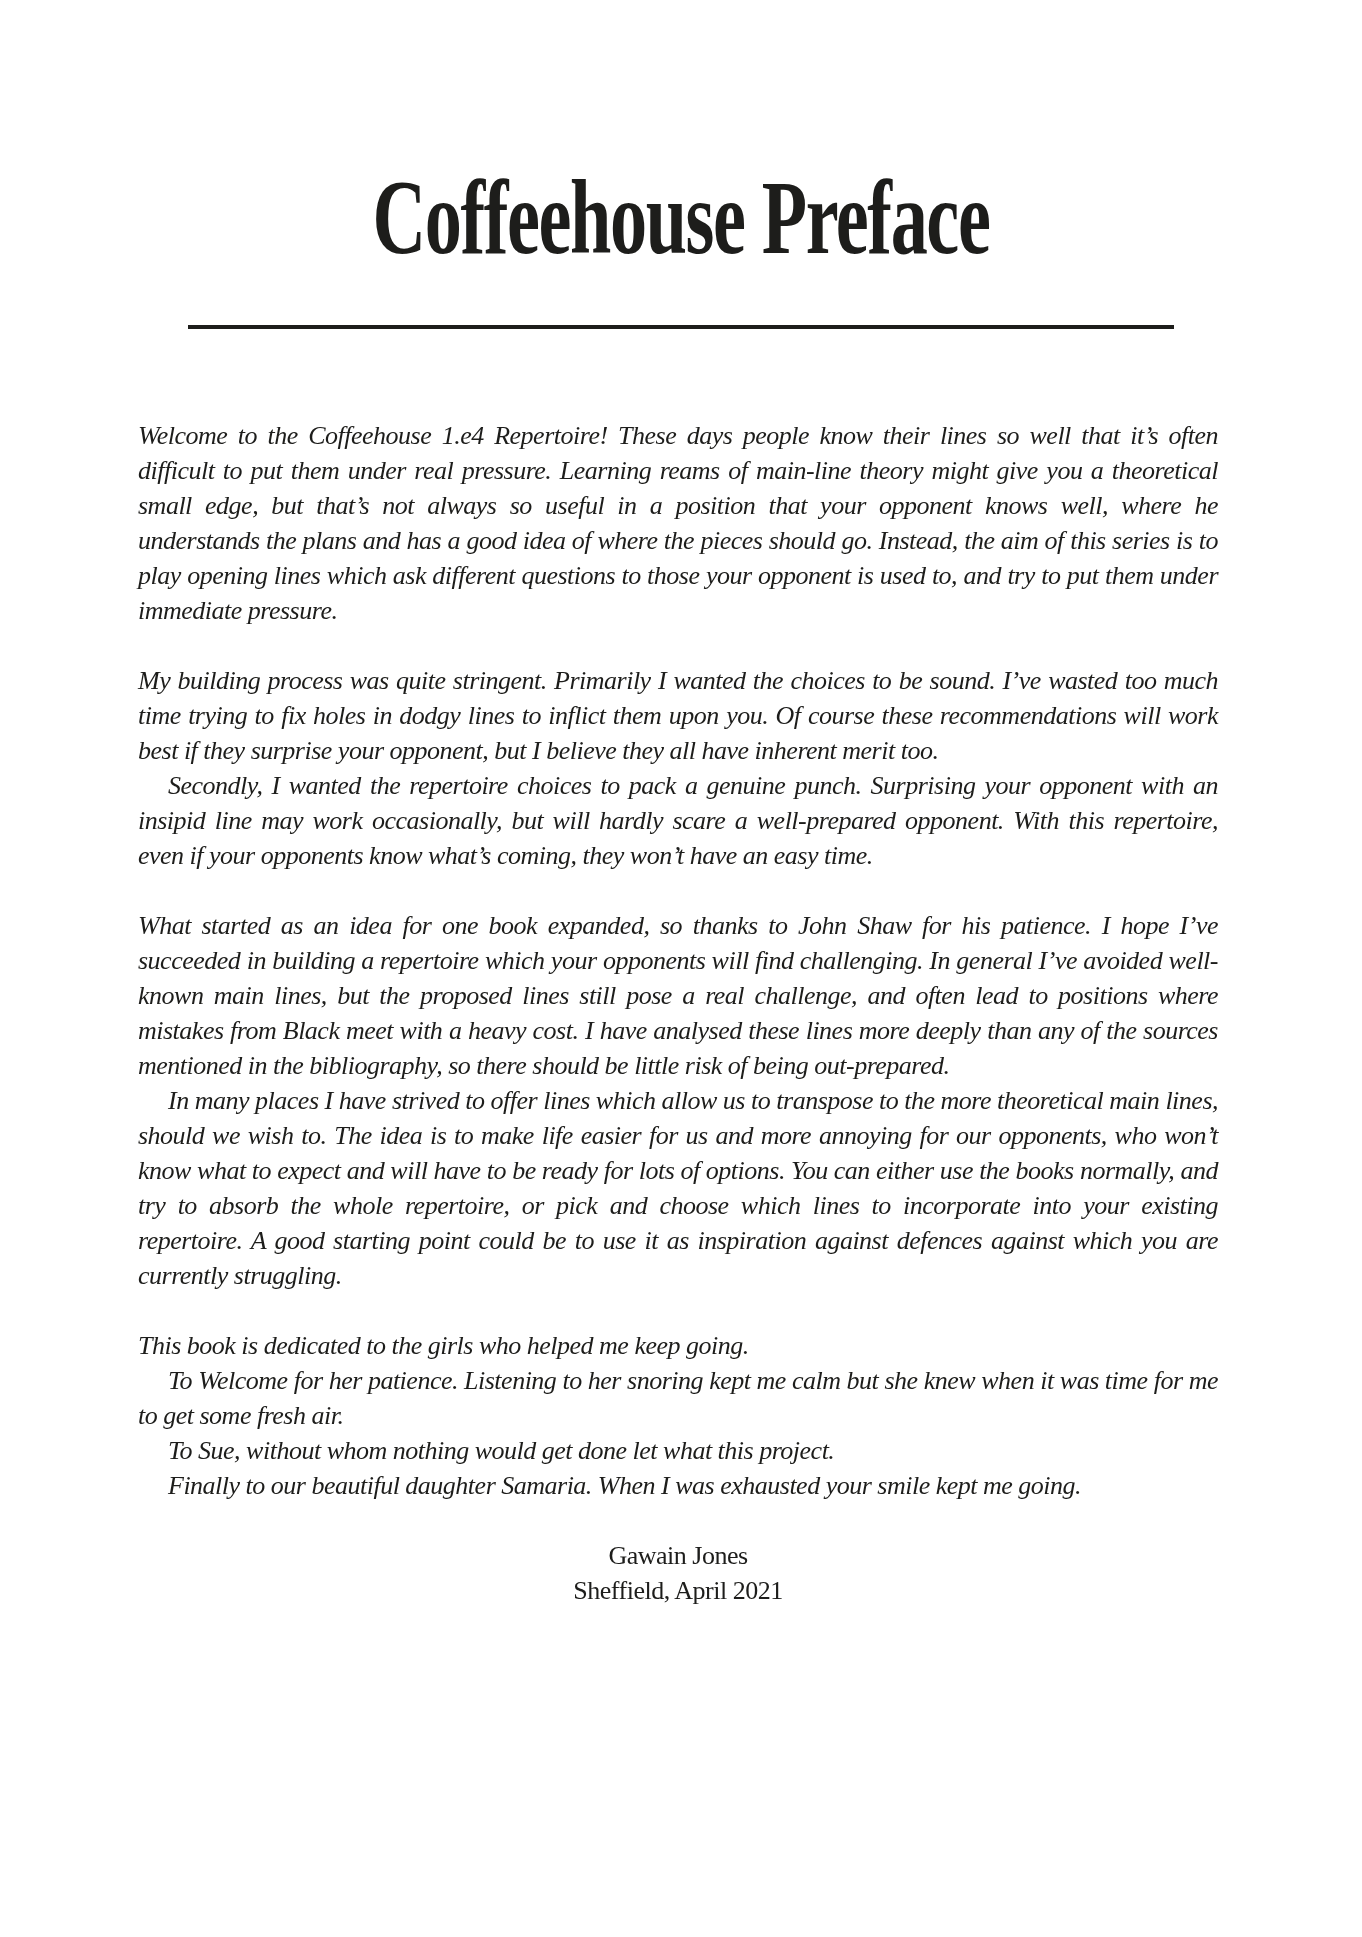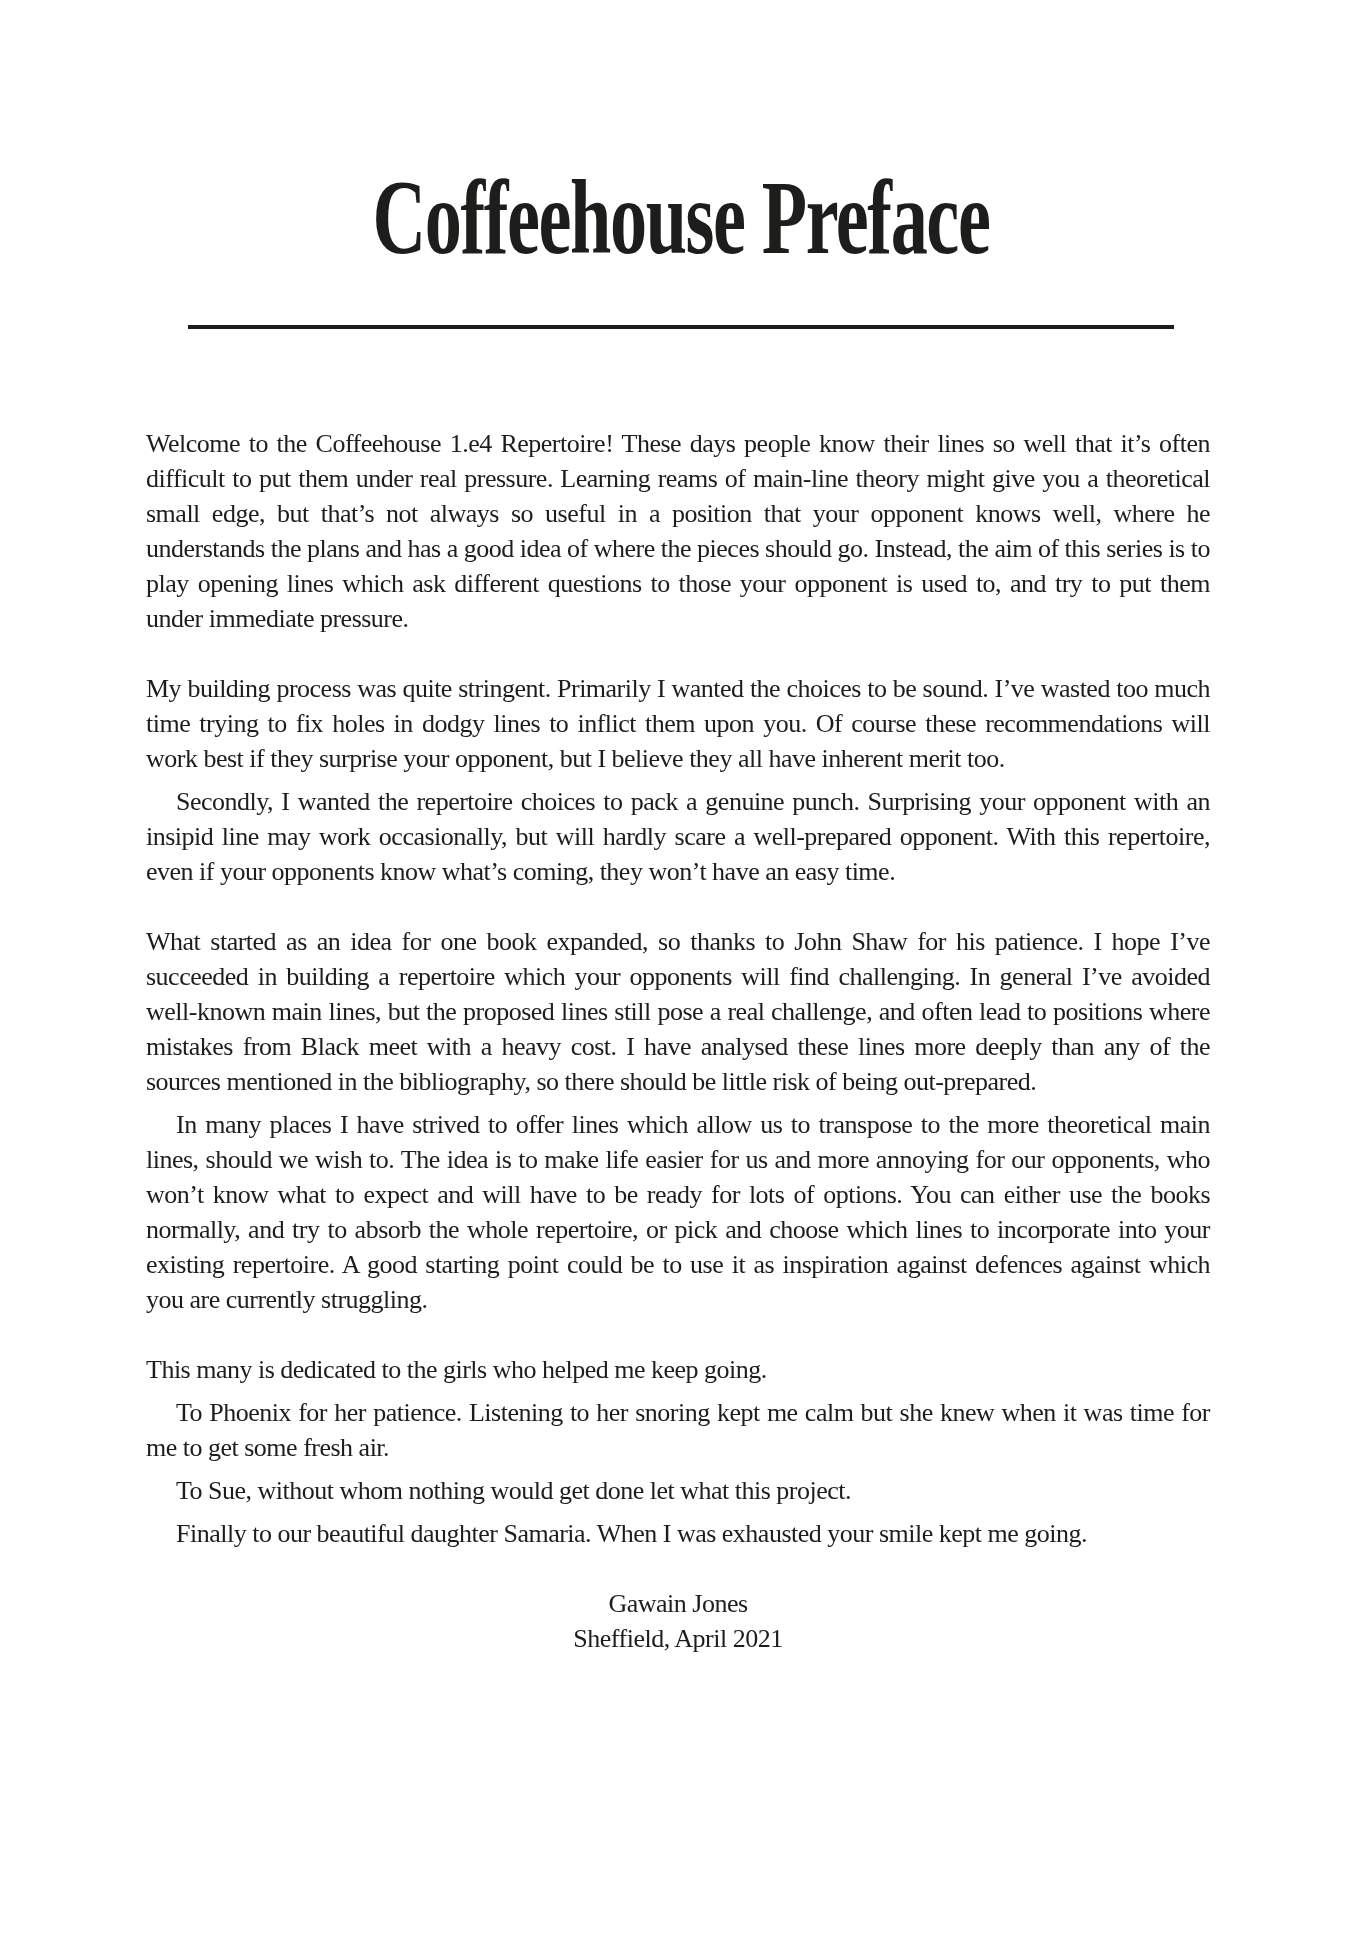--- a/index.html
+++ b/index.html
@@ -46,22 +46,23 @@
     position: absolute;
     top: 418px;
     left: 138px;
     width: 1080px;
     font-size: 26px;
     line-height: 35px;
     letter-spacing: -0.5px;
     text-align: justify;
   }
   .content p {
-    margin: 8px;
+    margin: 0;
     padding: 0;
+    font-style: italic;
   }
   .content p.gap {
     margin-top: 35px;
   }
   .content p.indent {
     text-indent: 30px;
   }
   .signature {
     margin-top: 35px;
     text-align: center;
@@ -79,22 +80,22 @@
 
   <hr class="title-rule">
 
   <div class="content">
     <div id="paragraphs">
         <p>Welcome to the Coffeehouse 1.e4 Repertoire! These days people know their lines so well that it’s often difficult to put them under real pressure. Learning reams of main-line theory might give you a theoretical small edge, but that’s not always so useful in a position that your opponent knows well, where he understands the plans and has a good idea of where the pieces should go. Instead, the aim of this series is to play opening lines which ask different questions to those your opponent is used to, and try to put them under immediate pressure.</p>
         <p class="gap">My building process was quite stringent. Primarily I wanted the choices to be sound. I’ve wasted too much time trying to fix holes in dodgy lines to inflict them upon you. Of course these recommendations will work best if they surprise your opponent, but I believe they all have inherent merit too.</p>
         <p class="indent">Secondly, I wanted the repertoire choices to pack a genuine punch. Surprising your opponent with an insipid line may work occasionally, but will hardly scare a well-prepared opponent. With this repertoire, even if your opponents know what’s coming, they won’t have an easy time.</p>
         <p class="gap">What started as an idea for one book expanded, so thanks to John Shaw for his patience. I hope I’ve succeeded in building a repertoire which your opponents will find challenging. In general I’ve avoided well-known main lines, but the proposed lines still pose a real challenge, and often lead to positions where mistakes from Black meet with a heavy cost. I have analysed these lines more deeply than any of the sources mentioned in the bibliography, so there should be little risk of being out-prepared.</p>
         <p class="indent">In many places I have strived to offer lines which allow us to transpose to the more theoretical main lines, should we wish to. The idea is to make life easier for us and more annoying for our opponents, who won’t know what to expect and will have to be ready for lots of options. You can either use the books normally, and try to absorb the whole repertoire, or pick and choose which lines to incorporate into your existing repertoire. A good starting point could be to use it as inspiration against defences against which you are currently struggling.</p>
-        <p class="gap">This many is dedicated to the girls who helped me keep going.</p>
-        <p class="indent">To Phoenix for her patience. Listening to her snoring kept me calm but she knew when it was time for me to get some fresh air.</p>
+        <p class="gap">This book is dedicated to the girls who helped me keep going.</p>
+        <p class="indent">To Welcome for her patience. Listening to her snoring kept me calm but she knew when it was time for me to get some fresh air.</p>
         <p class="indent">To Sue, without whom nothing would get done let what this project.</p>
         <p class="indent">Finally to our beautiful daughter Samaria. When I was exhausted your smile kept me going.</p>
       </div>
 
     <div class="signature">
       <div>Gawain Jones</div>
       <div>Sheffield, April 2021</div>
     </div>
   </div>
 

